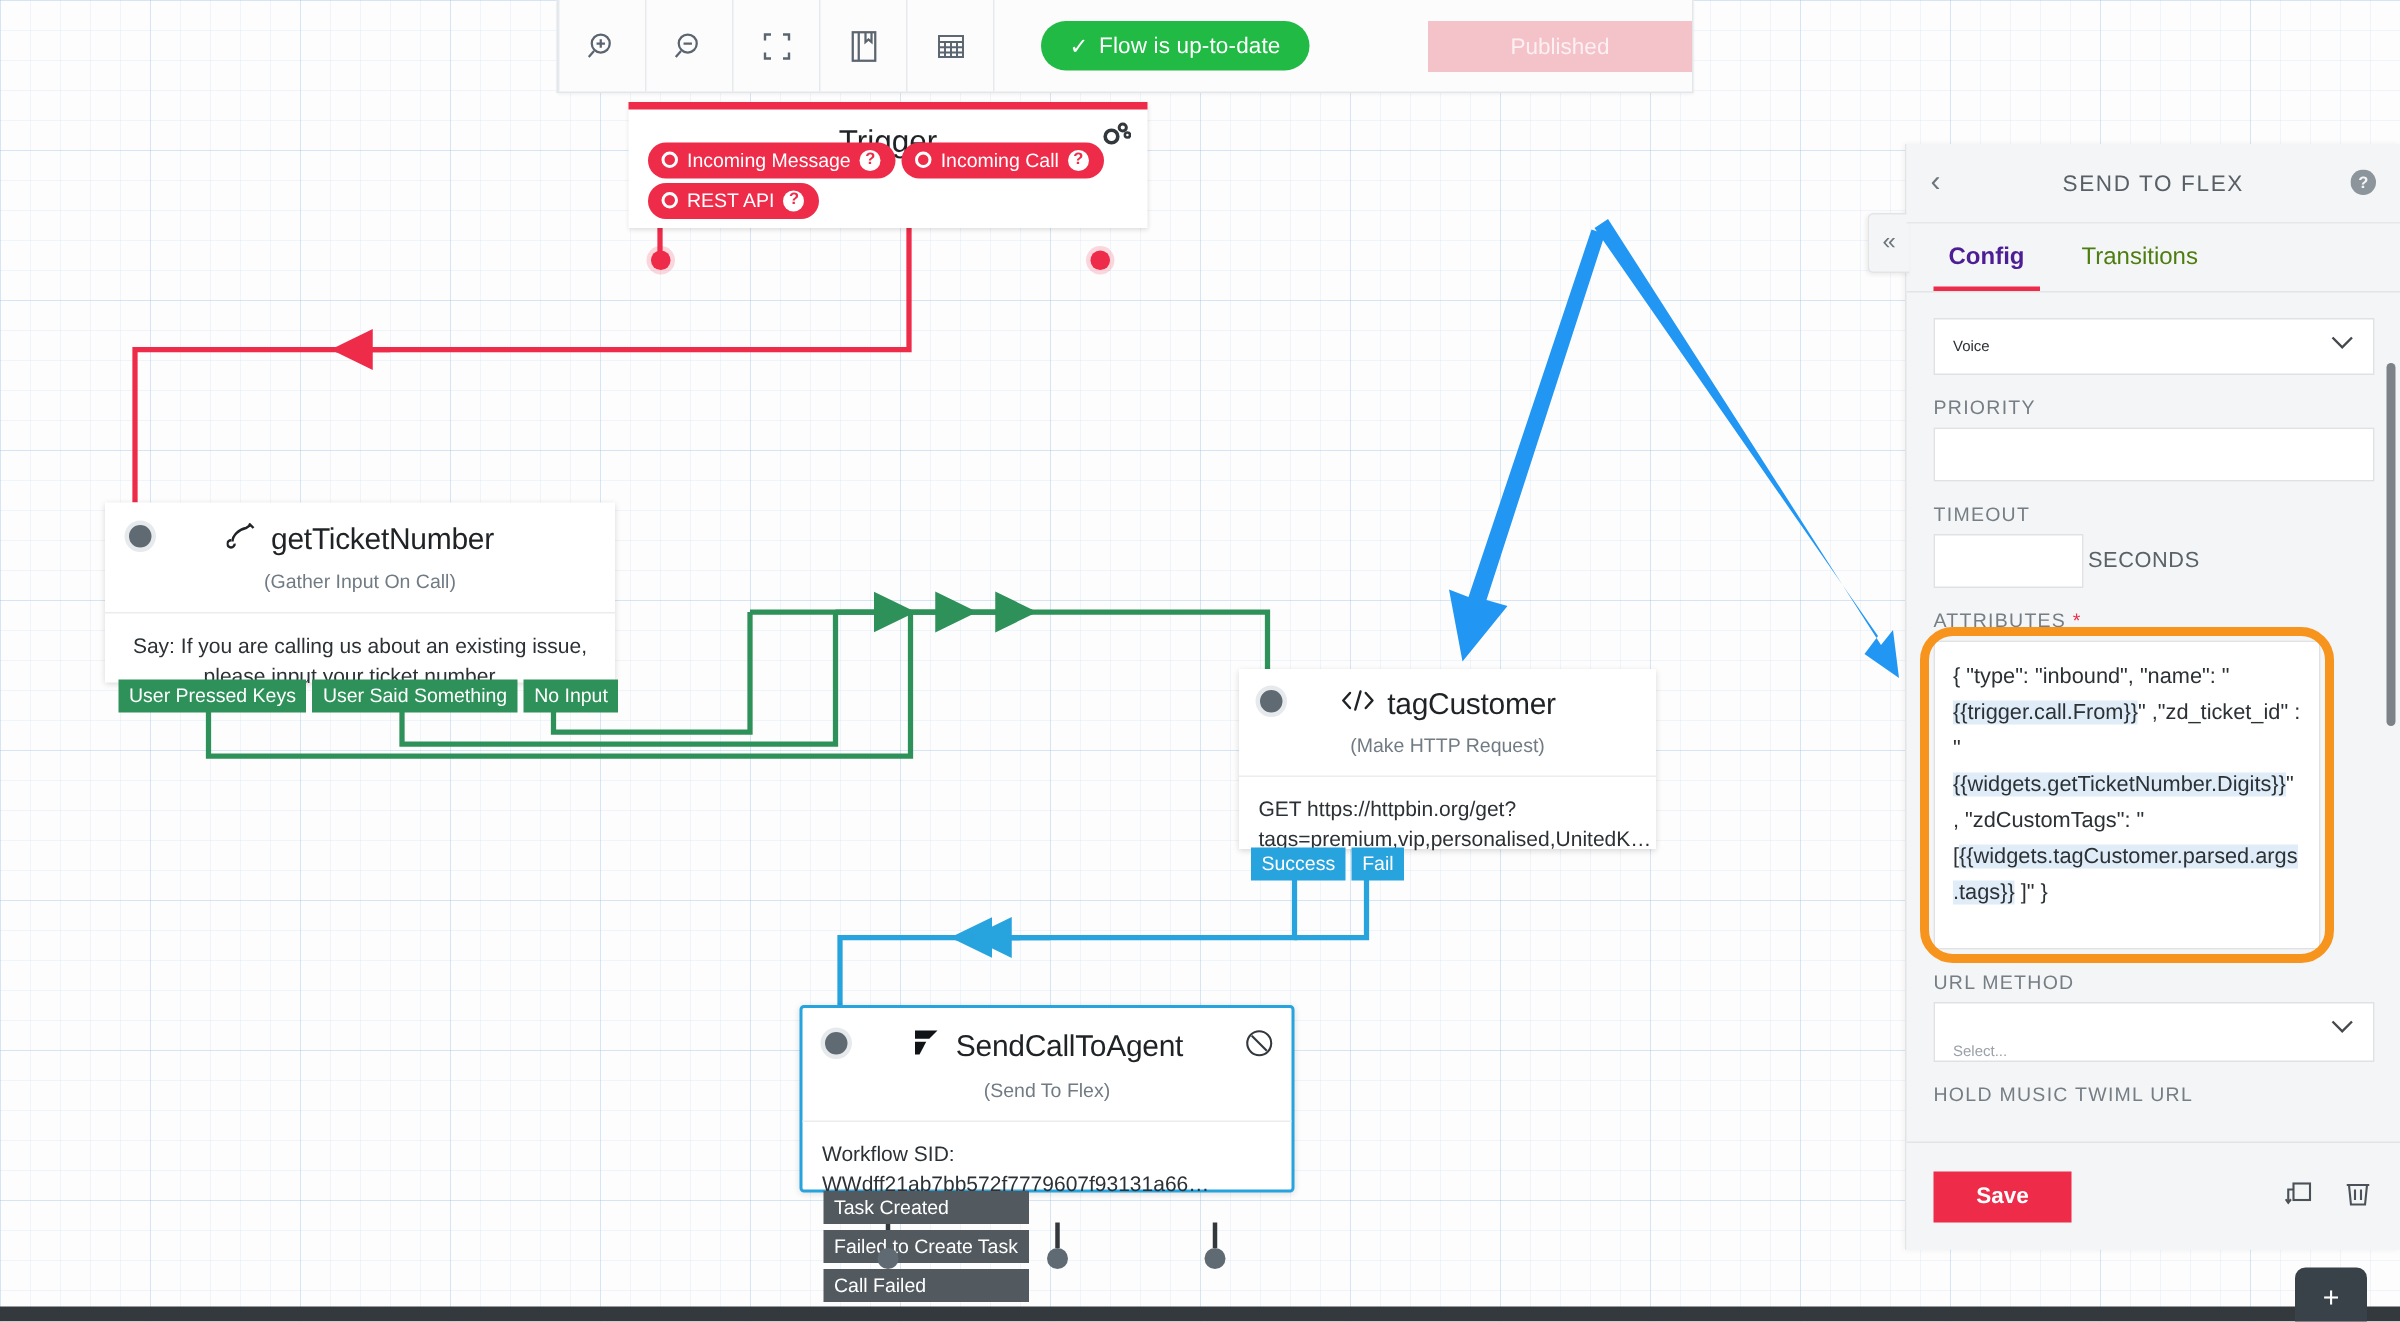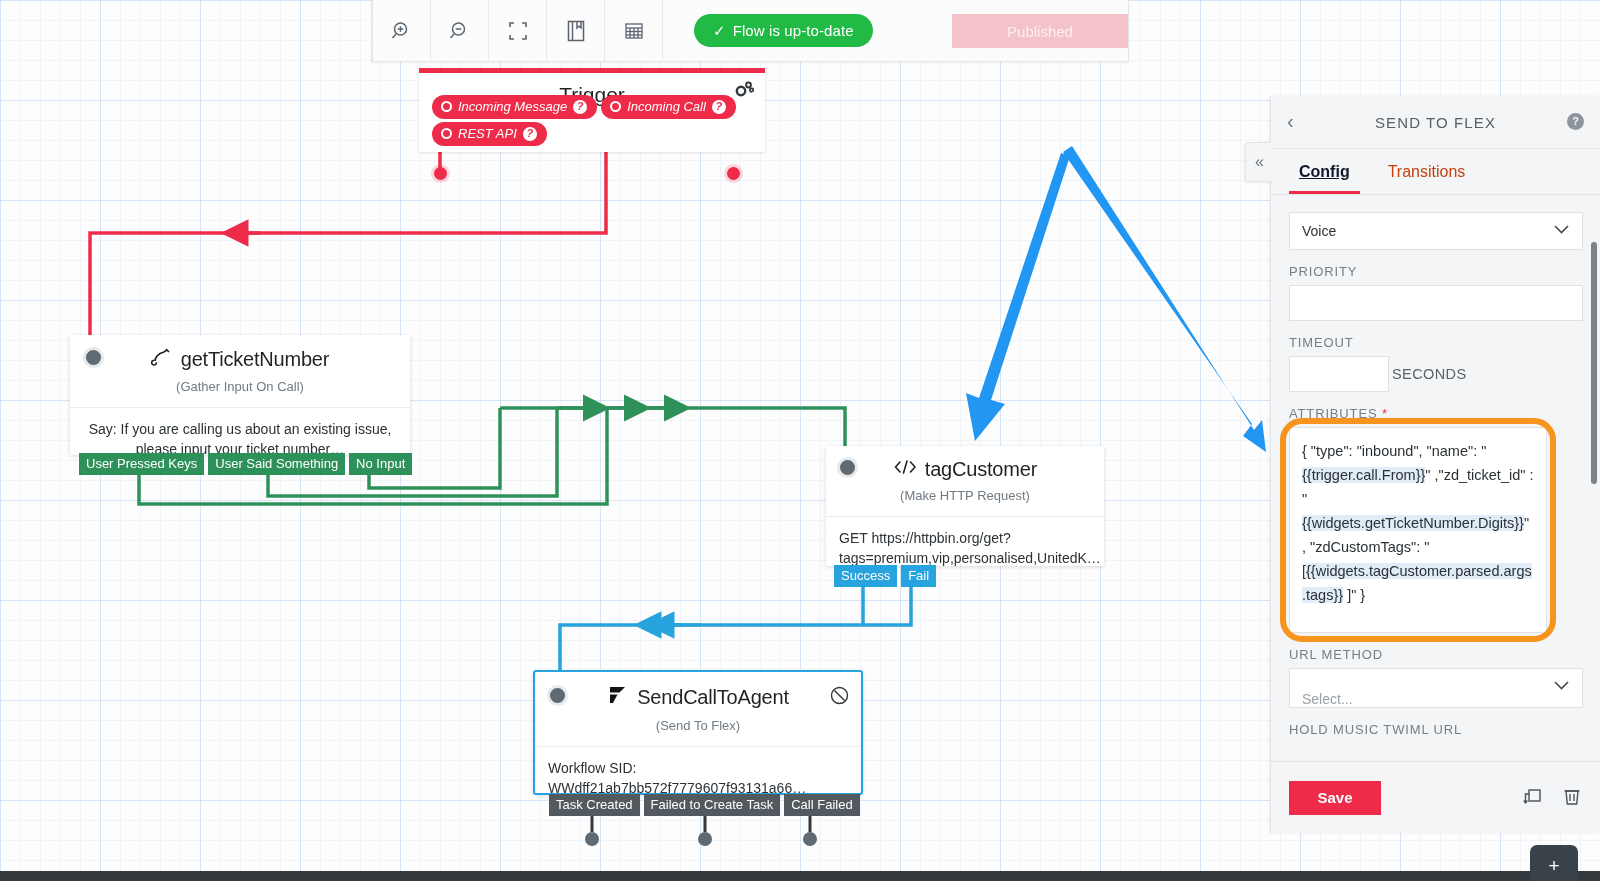--- a/index.html
+++ b/index.html
@@ -65,21 +65,21 @@
     background:#5f6a72;border:3px solid #e7eaec;box-sizing:content-box;
   }
   .pills{position:absolute;display:flex;gap:4px;}
   .pill{
     font-size:13px;color:#fff;padding:3px 7px 4px 7px;white-space:nowrap;line-height:15px;
     cursor:pointer;
   }
   .pill.green{background:#2e9159;}
   .pill.blue{background:#27a3dd;}
   .pill.grey{background:#525a60;}
-  .pill.red{background:#ee2b49;border-radius:13px;display:flex;align-items:center;gap:6px;padding:4px 10px 5px 9px;font-style:italic;}
+  .pill.red{background:#ee2b49;border-radius:13px;display:flex;align-items:center;gap:6px;padding:4px 10px 5px 9px;}
   .qmark{
     display:inline-flex;align-items:center;justify-content:center;
     width:14px;height:14px;border-radius:50%;background:#fff;color:#ee2b49;
     font-size:11px;font-weight:bold;line-height:1;
   }
   .ocirc{
     width:11px;height:11px;border-radius:50%;border:2px solid #fff;box-sizing:border-box;
   }
 
   
@@ -116,33 +116,33 @@
   #panel-back{position:absolute;left:16px;top:15px;font-size:20px;color:#6c757c;cursor:pointer;line-height:20px;}
   #panel-help{position:absolute;right:16px;top:17px;cursor:pointer;}
   #collapse-btn{
     position:absolute;left:-26px;top:46px;width:27px;height:38px;
     background:#f4f5f6;border:1px solid #e2e4e6;border-right:none;
     border-radius:4px 0 0 4px;display:flex;align-items:center;justify-content:center;
     color:#6c757c;font-size:16px;cursor:pointer;box-shadow:-1px 1px 3px rgba(0,0,0,.07);
   }
   #tabs{display:flex;gap:0;padding:0 18px;border-bottom:1px solid #e2e4e6;background:#f4f5f6;}
   .tab{
-    padding:14px 10px 10px 10px;font-size:16px;color:#c2410c;cursor:pointer;
+    padding:14px 10px 10px 10px;font-size:16px;color:#4d7c0f;cursor:pointer;
     border-bottom:3px solid transparent;margin-right:18px;
   }
-  .tab.active{color:#0f172a;font-weight:bold;border-bottom-color:#ee2b49;text-decoration:underline;}
+  .tab.active{color:#4c1d95;font-weight:bold;border-bottom-color:#ee2b49;}
   #panel-scroll{
     position:absolute;left:0;top:102px;width:330px;height:580px;overflow:hidden;
     padding:0 18px;box-sizing:border-box;
   }
   .field-label{font-size:13px;color:#767e85;letter-spacing:.85px;margin:14px 0 6px 0;}
   .req{color:#ee2b49;}
   .select-box,.text-input{
     background:#fff;border:1px solid #dfe1e3;height:36px;box-sizing:border-box;
-    display:flex;align-items:center;padding:0 12px;font-size:14px;color:#2b3135;
+    display:flex;align-items:center;padding:0 12px;font-size:10px;color:#2b3135;
     position:relative;cursor:pointer;
   }
   .select-box .chev{position:absolute;right:12px;top:9px;color:#555;}
   .select-box.placeholder{color:#9aa1a7;}
   #timeout-row{display:flex;align-items:center;gap:3px;}
   #timeout-input{width:100px;}
   #seconds-label{font-size:14.5px;color:#5a6268;letter-spacing:.4px;}
   #attributes-wrap{position:relative;}
   #attr-highlight{
     position:absolute;left:-9px;top:-9px;width:276px;height:224px;
@@ -368,21 +368,21 @@
       <circle cx="9.5" cy="9.5" r="8"></circle>
         <line x1="4.5" y1="4.5" x2="14.5" y2="14.5"></line>
     </svg>
   </div>
   <div class="node-sub">(Send To Flex)</div>
   <div class="node-body">
     <div>Workflow SID:</div>
     <div>WWdff21ab7bb572f7779607f93131a66…</div>
   </div>
 </div>
-<div class="pills" style="left:549px;top:794px;">
+<div class="pills" style="left:549px;top:794px;flex-direction:column;">
   <div class="pill grey">Task Created</div>
   <div class="pill grey">Failed to Create Task</div>
   <div class="pill grey">Call Failed</div>
 </div>
 <div class="endpoint" style="left:585px;top:832px;"></div>
 <div class="endpoint" style="left:698px;top:832px;"></div>
 <div class="endpoint" style="left:803px;top:832px;"></div>
 
 <svg id="annot">
   <g>

